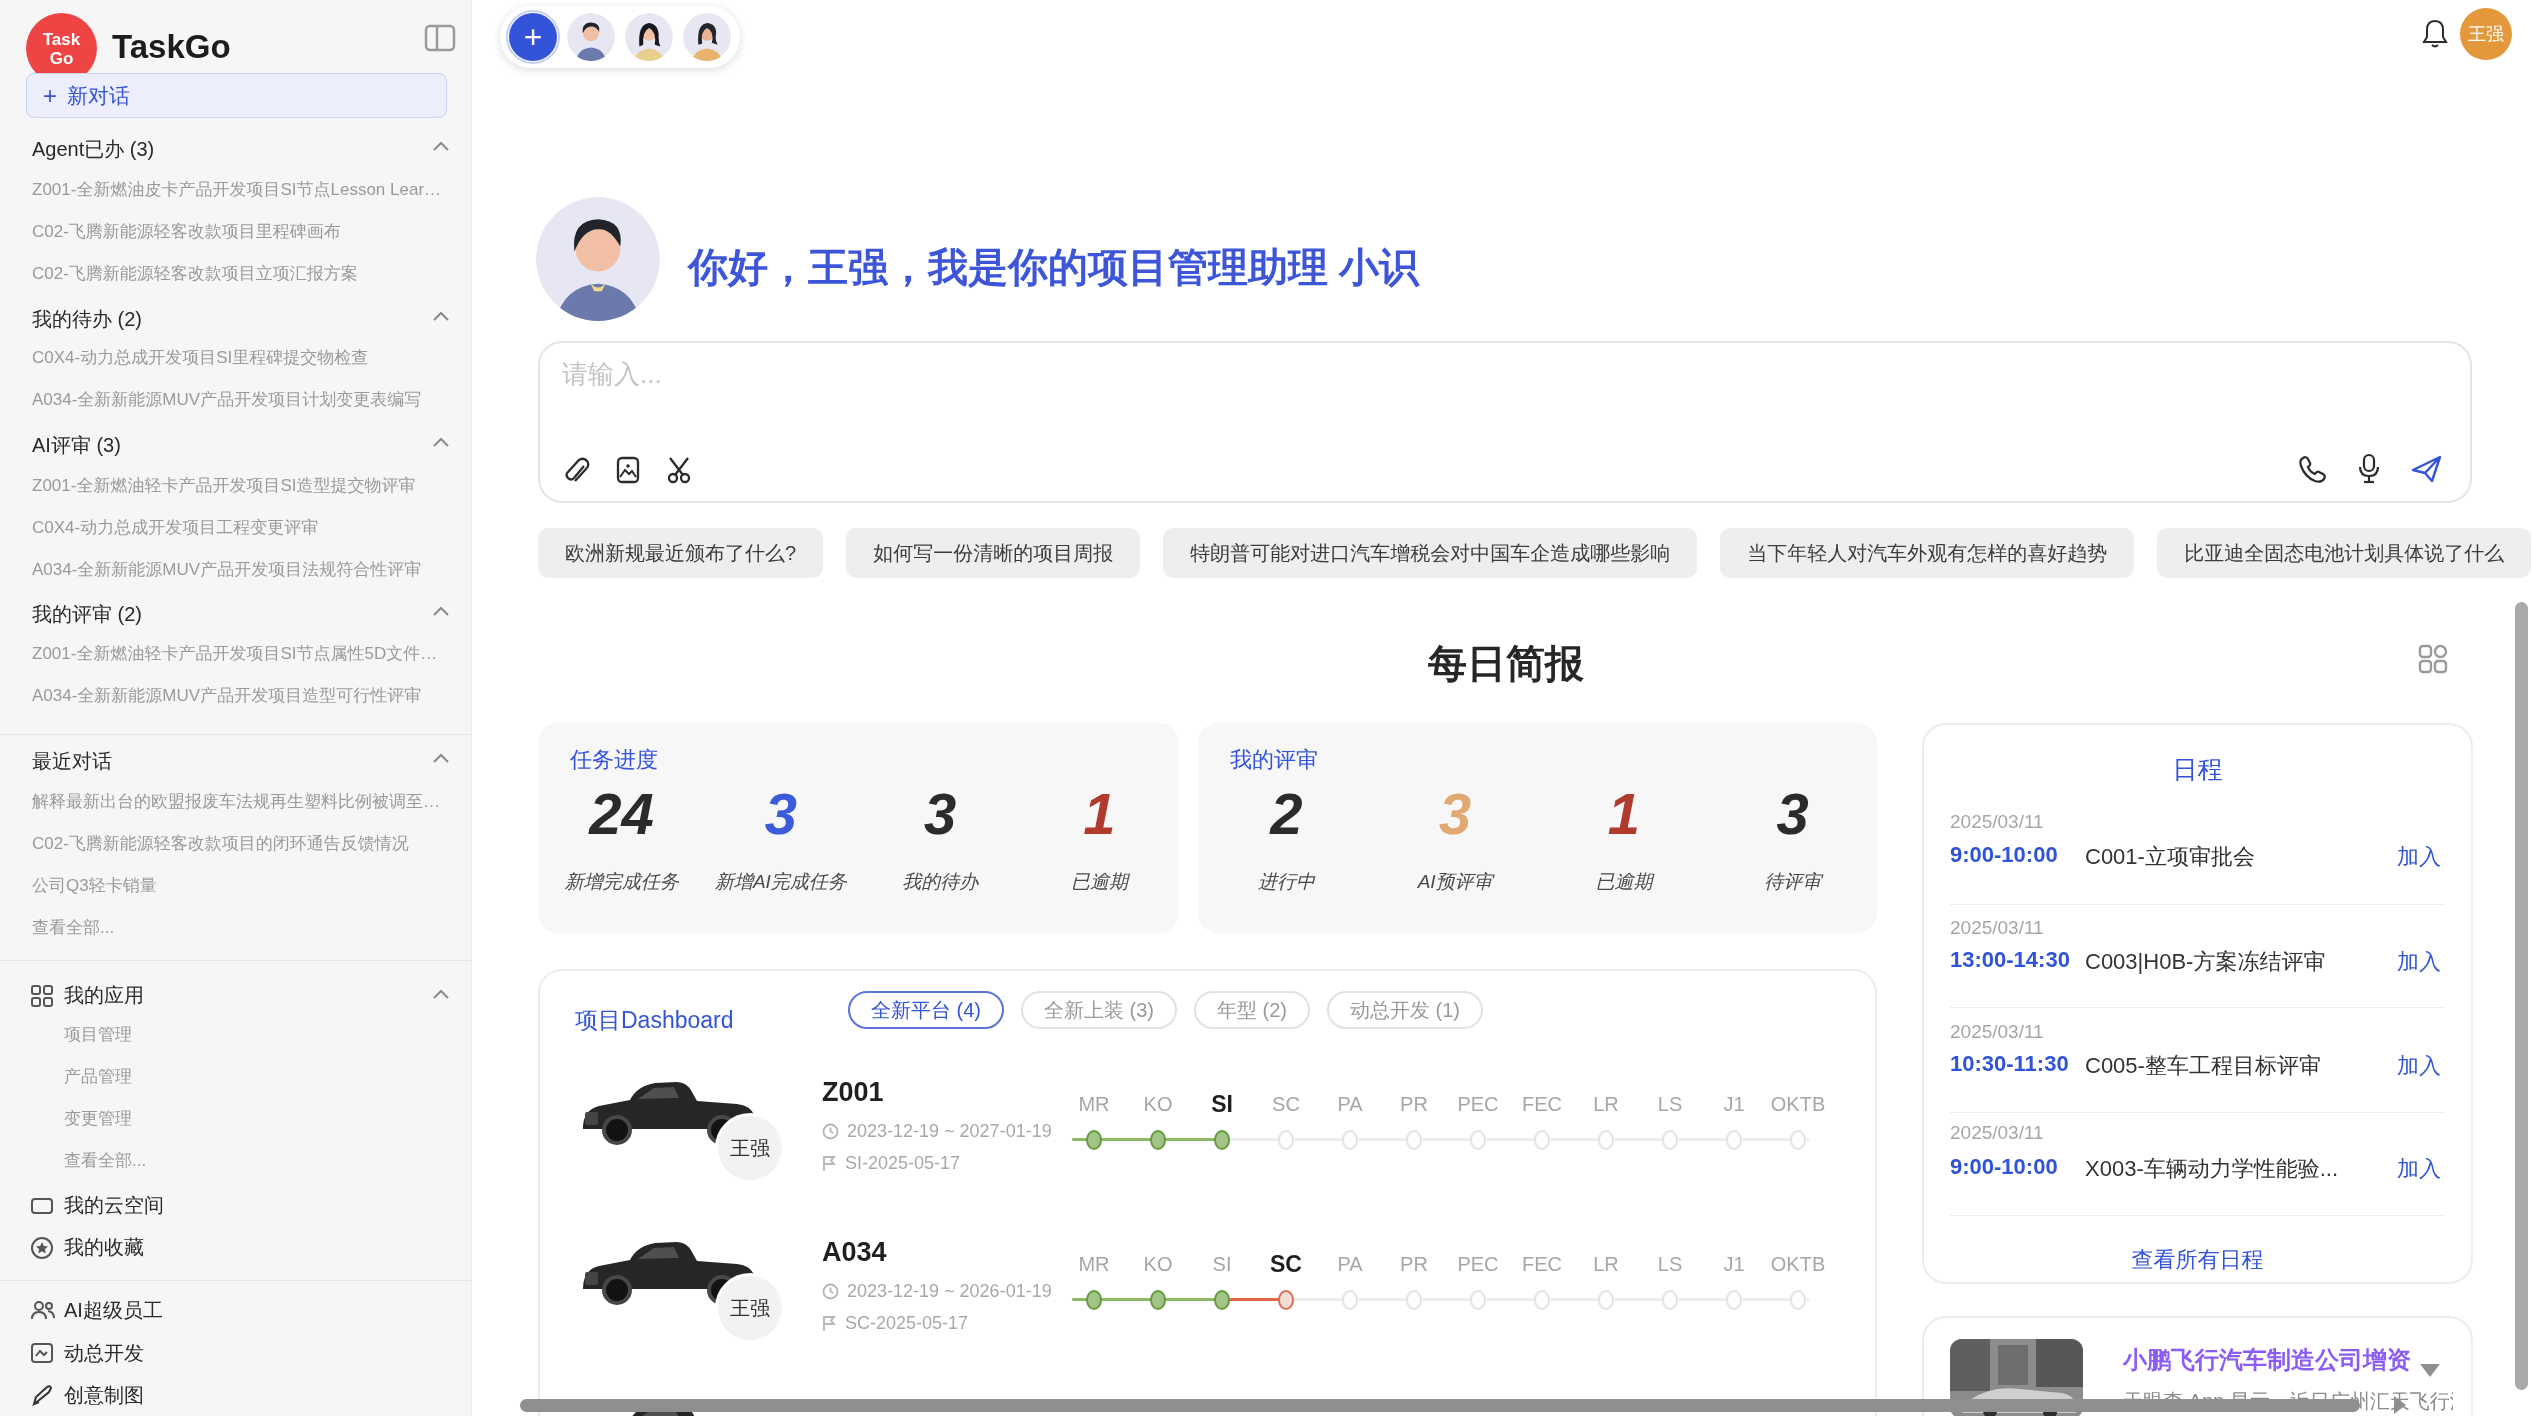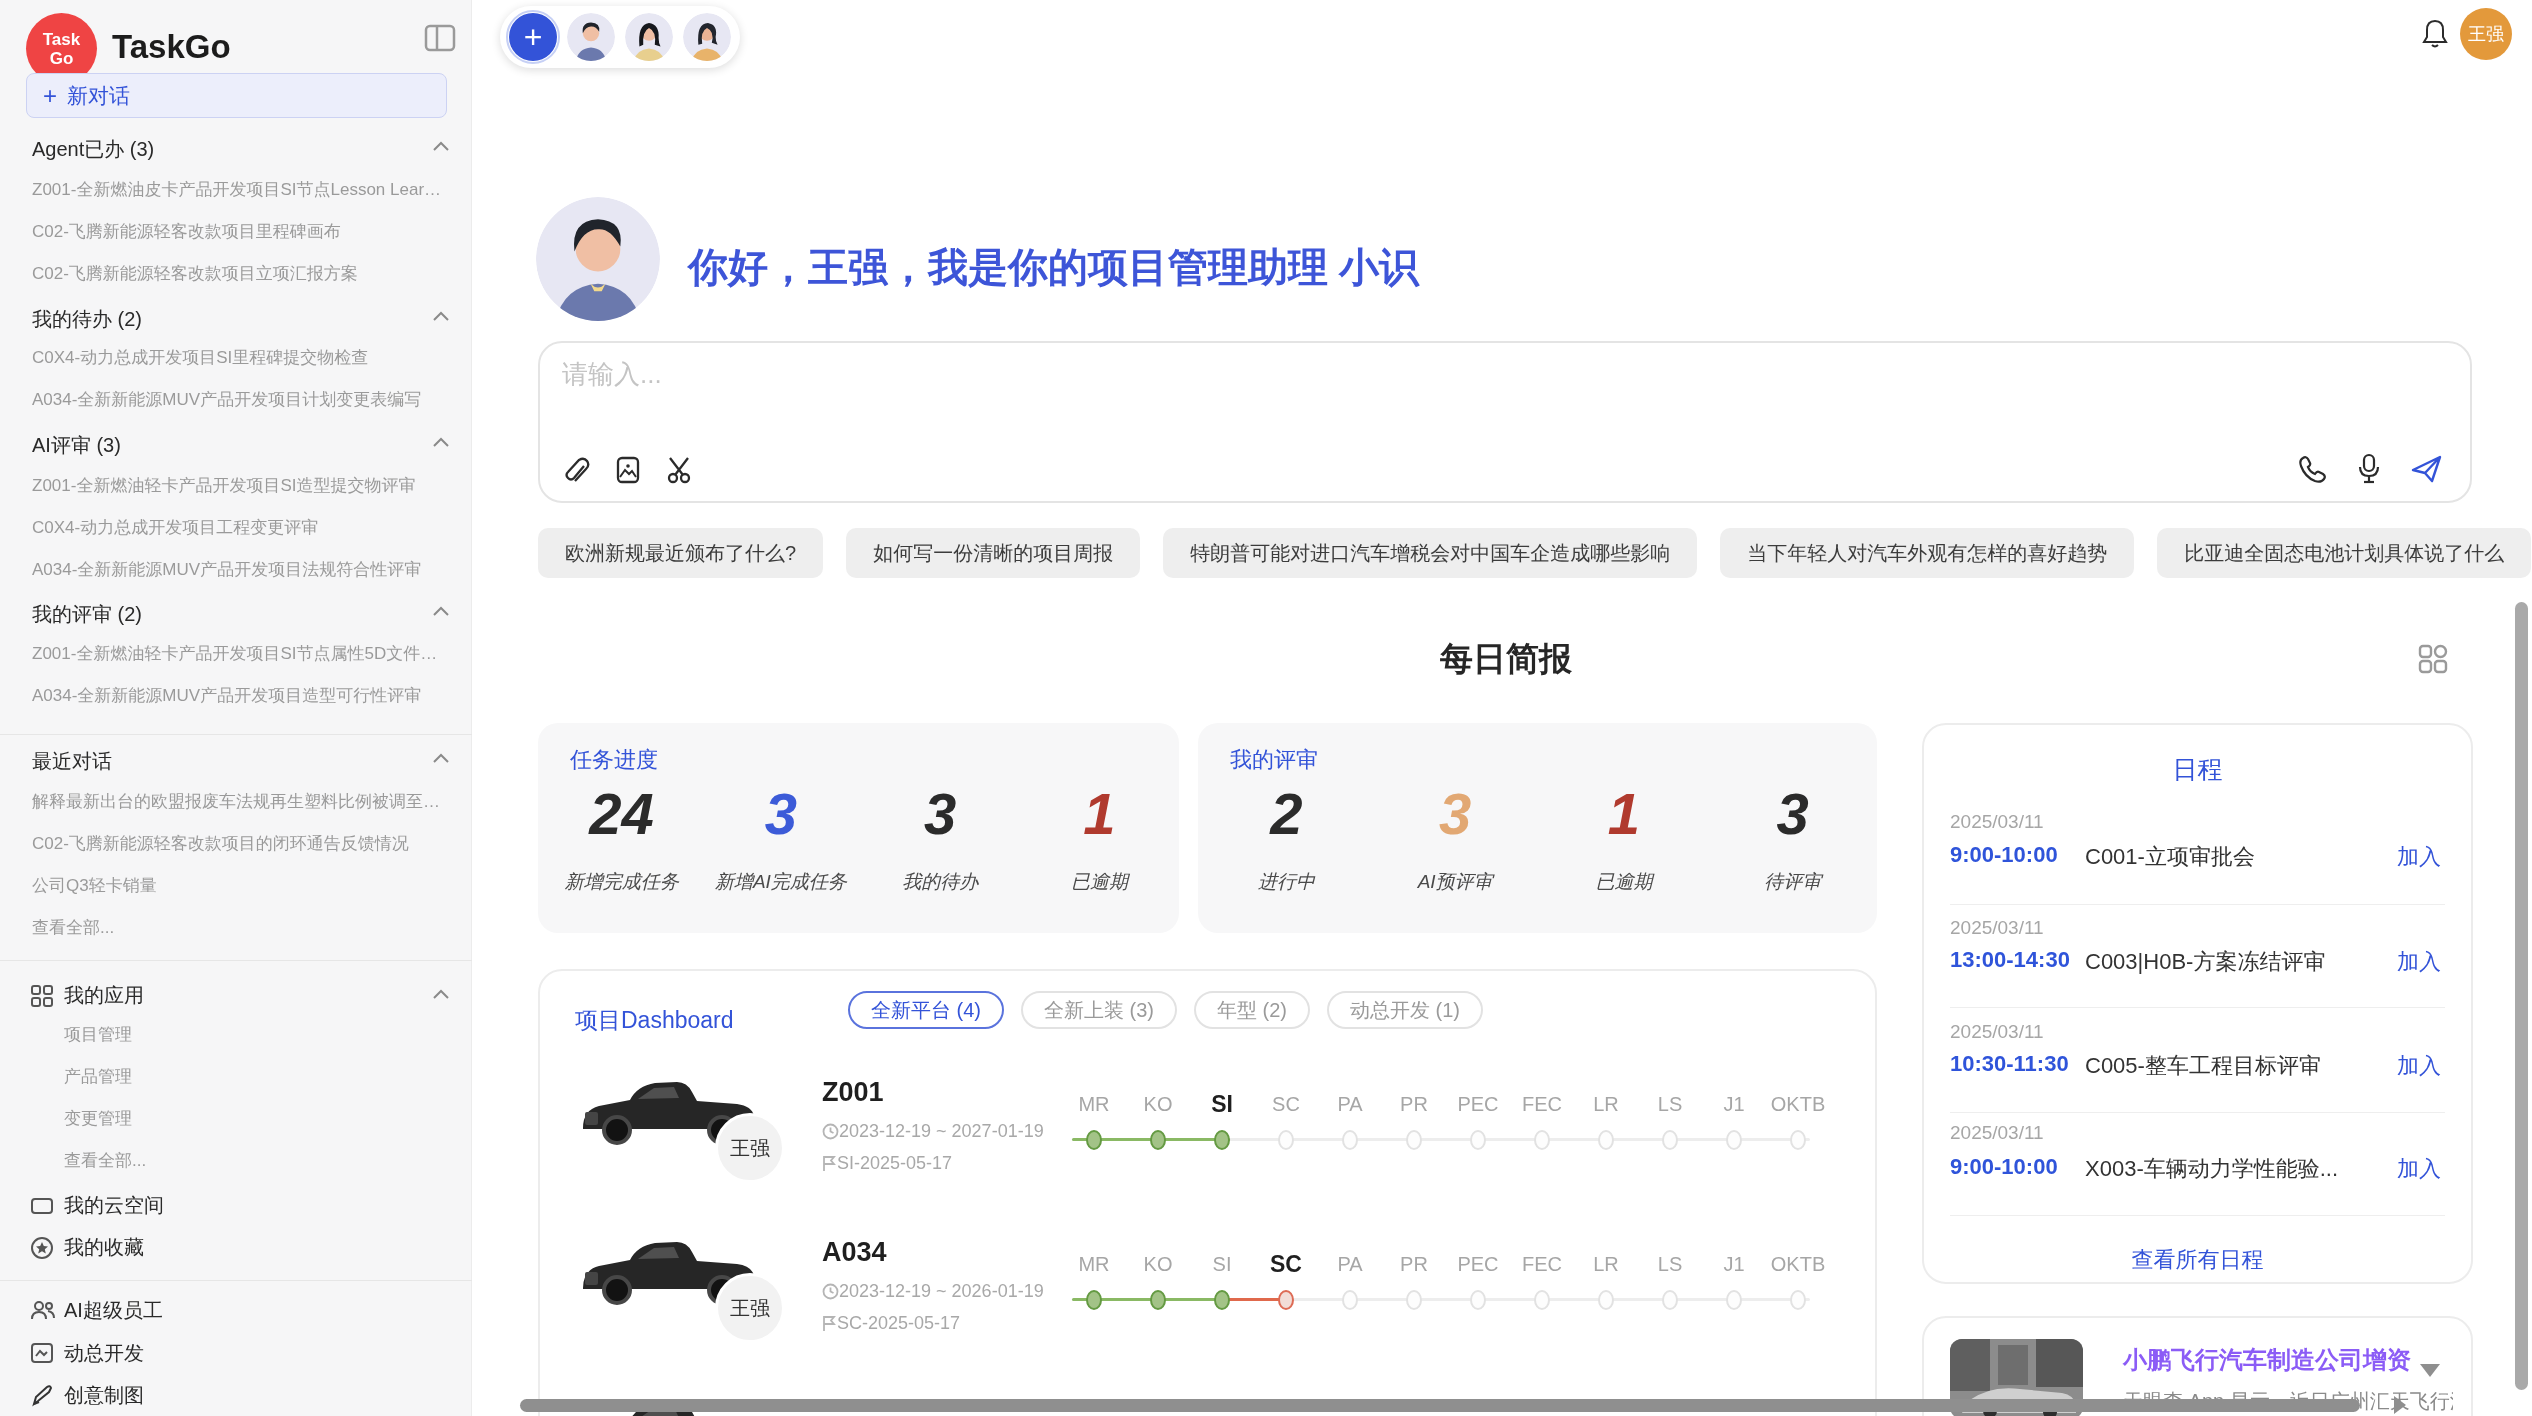--- a/index.html
+++ b/index.html
@@ -38,21 +38,21 @@
   .composer textarea::placeholder { color:#c4c4c4; }
   .comp-left { position:absolute; left:22px; bottom:16px; display:flex; gap:24px; align-items:center; }
   .comp-right { position:absolute; right:26px; bottom:16px; display:flex; gap:28px; align-items:center; }
   .cicon { cursor:pointer; display:flex; }
 
   
   .chips { position:absolute; left:538px; top:528px; display:flex; gap:23px; }
   .chip { height:50px; line-height:50px; padding:0 27px; background:#eeeeee; border-radius:10px; font-size:20px; color:#3c3c3c; white-space:nowrap; cursor:pointer; }
 
   
-  .brief-title { position:absolute; left:538px; top:637px; width:1936px; text-align:center; font-size:33px; font-weight:bold; color:#262626; }
+  .brief-title { position:absolute; left:538px; top:637px; width:1936px; text-align:center; font-size:39px; font-weight:bold; color:#262626; }
   .grid-icon { position:absolute; left:2414px; top:640px; cursor:pointer; }
   .stat-card { position:absolute; top:723px; height:210px; background:#f7f7f8; border-radius:20px; }
   .stat-card.task { left:538px; width:641px; }
   .stat-card.review { left:1198px; width:679px; }
   .stat-card .sc-title { position:absolute; left:32px; top:22px; font-size:22px; color:#3353d8; }
   .stat-row { position:absolute; left:4px; right:0; top:62px; display:flex;font-style:italic; }
   .stat { flex:1; text-align:center; }
   .stat .num { font-size:58px; font-weight:600; line-height:1; }
   .stat .lbl { margin-top:26px; font-size:19px; color:#4a4a4a; }
   .c-dark { color:#2b2b2b; } .c-blue { color:#3c5bd8; } .c-red { color:#b03a2e; } .c-orange { color:#e2a873; }
@@ -61,21 +61,21 @@
   .dash { position:absolute; left:538px; top:969px; width:1339px; height:500px; background:#fff; border:2px solid #ececec; border-radius:24px; overflow:hidden; }
   .dash-title { position:absolute; left:35px; top:34px; font-size:23px; color:#3353d8; }
   .dash-tabs { position:absolute; left:308px; top:20px; display:flex; gap:17px; }
   .tab { height:38px; line-height:34px; padding:0 21px; border-radius:19px; border:2px solid #e2e2e2; color:#9a9a9a; font-size:20px; background:#fff; cursor:pointer; white-space:nowrap; }
   .tab.active { border-color:#5a73dd; color:#3353d8; }
   .prow { position:absolute; left:0; width:1339px; height:160px; }
   .prow.r1 { top:90px; } .prow.r2 { top:250px; } .prow.r3 { top:410px; }
   .car { position:absolute; left:35px; top:7px; width:190px; height:85px; }
   .owner-badge { position:absolute; left:175px; top:52px; width:70px; height:70px; border-radius:50%; background:#f2f2f2; border:3px solid #ffffff; display:flex; align-items:center; justify-content:center; font-size:20px; color:#333; }
   .pcode { position:absolute; left:282px; top:16px; font-size:27px; font-weight:bold; color:#1f1f1f; }
-  .pmeta { position:absolute; left:282px; display:flex; align-items:center; font-size:18px; color:#a8a8a8; white-space:nowrap; }
+  .pmeta { position:absolute; left:282px; display:flex; align-items:center; gap:8px; font-size:18px; color:#a8a8a8; white-space:nowrap; }
   .pmeta.m1 { top:60px; } .pmeta.m2 { top:92px; }
   .mlabels { position:absolute; left:522px; top:30px; display:flex; }
   .mlabels span { width:64px; text-align:center; font-size:20px; color:#a6a6a6; line-height:26px; }
   .mlabels span.active { color:#1f1f1f; font-weight:bold; font-size:23px; }
   .mdots { position:absolute; left:522px; top:69px; width:768px; height:20px; }
   .mline { position:absolute; top:8px; height:3px; background:#ededed; border-radius:2px; }
   .mline.base { left:10px; width:738px; }
   .mline.green { background:#8ab964; left:10px; width:158px; }
   .mline.red { background:#e0694c; left:160px; width:64px; }
   .dot { position:absolute; top:0; width:16px; height:20px; border-radius:50%; background:#fdfdfd; border:2px solid #e2e2e2; }

